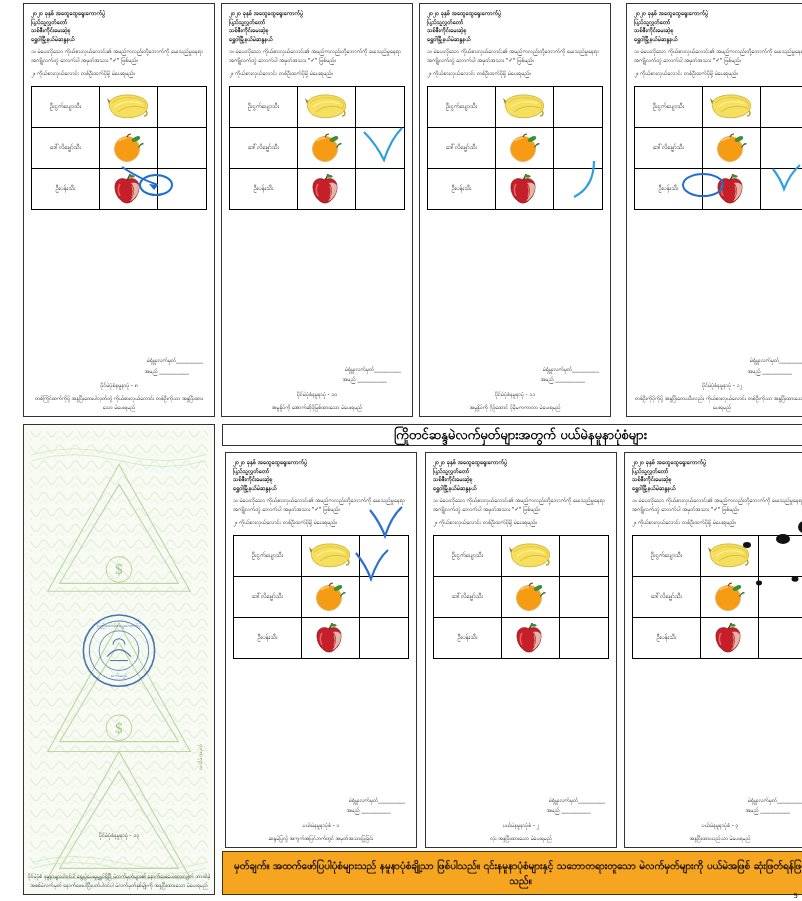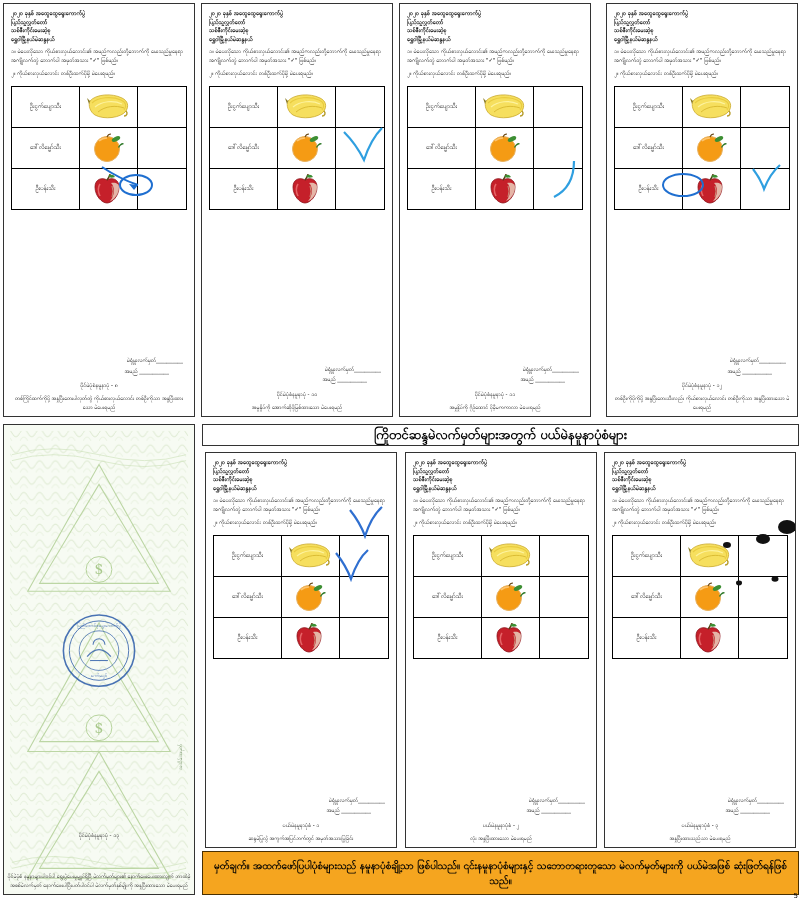--- a/index.html
+++ b/index.html
@@ -1,17 +1,17 @@
 <!DOCTYPE html>
 <html><head>
 <meta charset="utf-8">
 <style>
   html,body{margin:0;padding:0;background:#ffffff;}
   body{width:802px;height:901px;font-family:"DejaVu Sans","Liberation Sans",sans-serif;position:relative;overflow:hidden;}
-  .page{position:absolute;inset:0;}
+  .page{position:absolute;inset:0;margin-left:20px;}
 
   
   .ballot{
     position:absolute;
     background:#fff;
     border:1px solid #333;
     box-sizing:border-box;
     display:flex;
     flex-direction:column;
     overflow:hidden;

